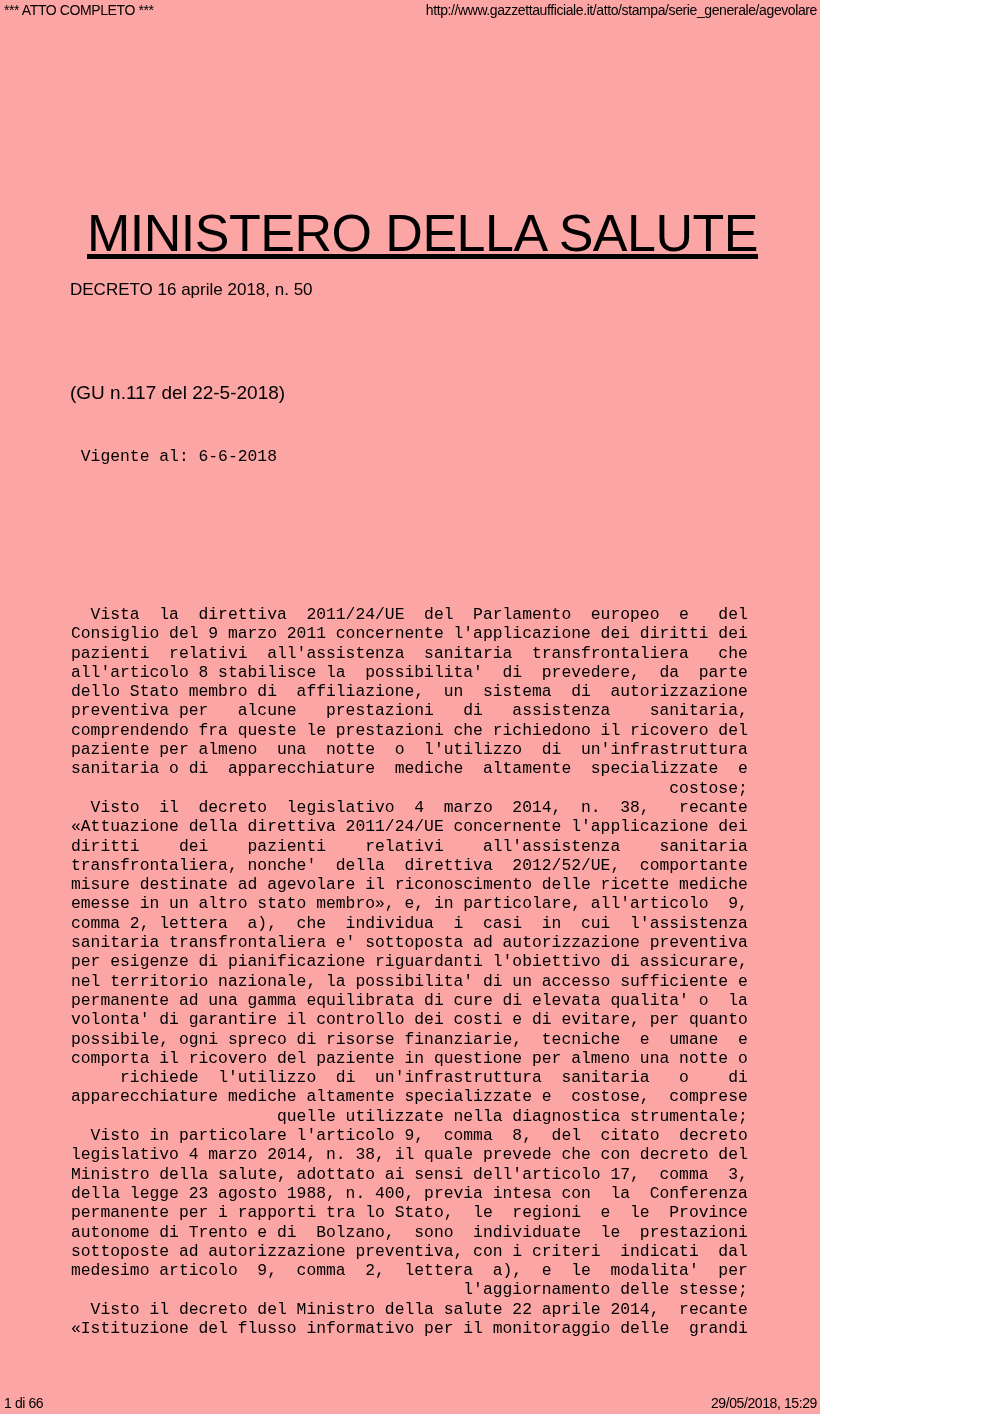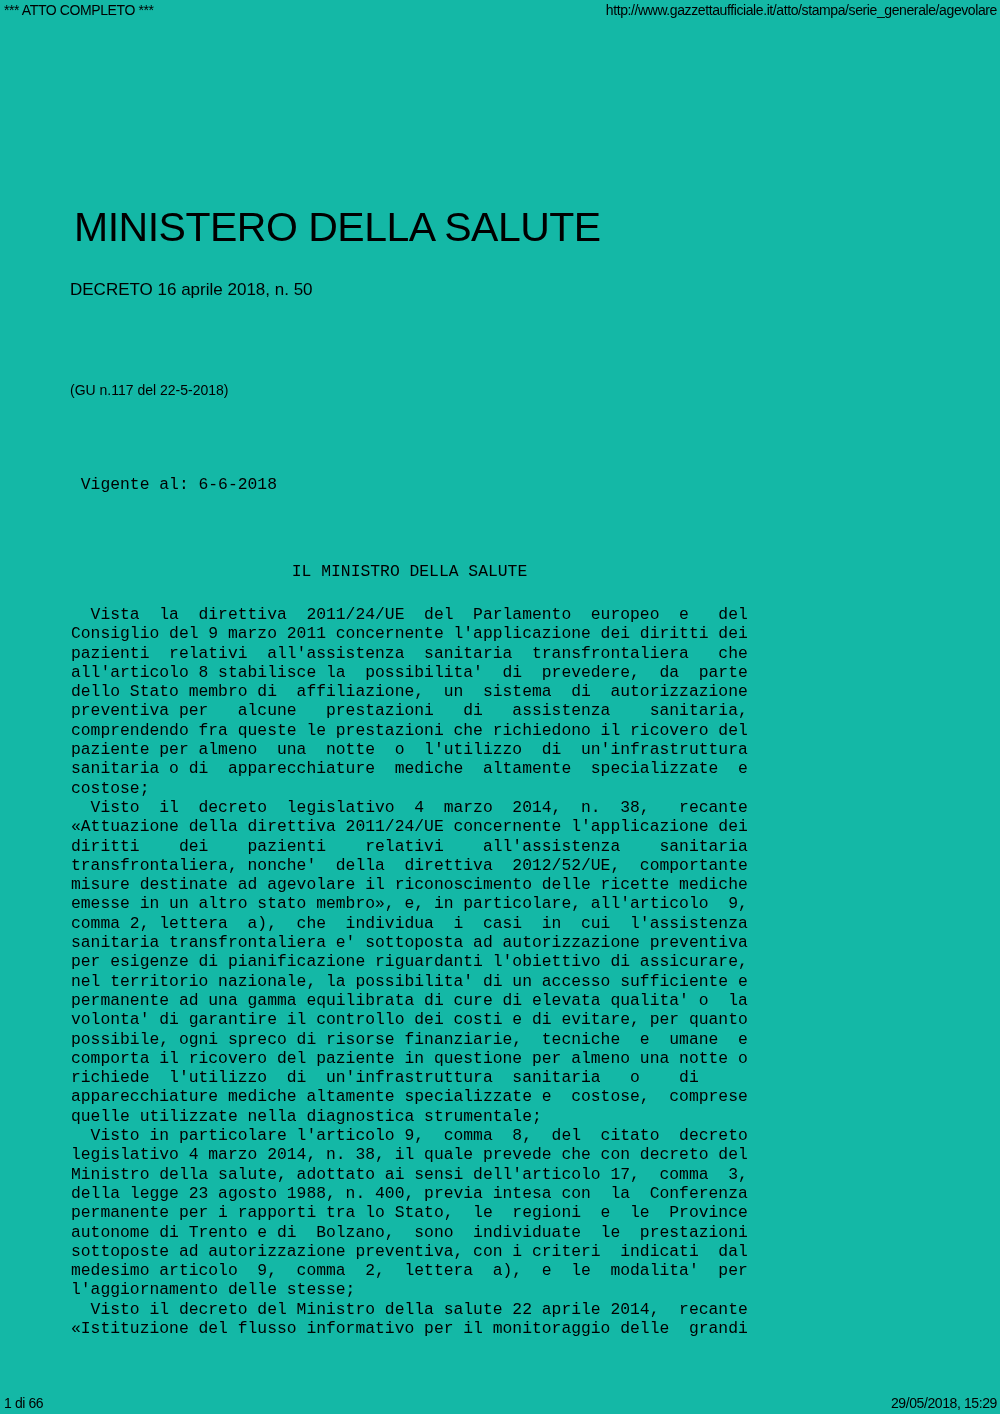--- a/index.html
+++ b/index.html
@@ -1,101 +1,101 @@
 <!DOCTYPE html>
 <html><head>
 <meta charset="utf-8">
 <style>
   html, body { margin: 0; padding: 0; background: #ffffff; }
   .page {
     position: relative;
-    width: 1000px;
+    width: 820px;
     height: 1414px;
-    background: #14b8a6;
+    background: #fca5a5;
     color: #000000;
     overflow: hidden;
     font-family: "Liberation Sans", sans-serif;
   }
   .hdr-left, .hdr-right, .ftr-left, .ftr-right {
     position: absolute;
     font-family: "Liberation Sans", sans-serif;
     font-size: 14px;
     line-height: 1;
     letter-spacing: -0.4px;
     white-space: nowrap;
     color: #000;
   }
   .hdr-left  { left: 4px;  top: 3px; }
   .hdr-right { right: 3px; top: 3px; }
   .ftr-left  { left: 4px;  top: 1396px; }
   .ftr-right { right: 3px; top: 1396px; text-align: right; }
 
   .doc-title {
     position: absolute;
-    left: 74px; top: 207px;
+    left: 87px; top: 207px;
     margin: 0;
     font-family: "Liberation Sans", sans-serif;
     font-weight: normal;
-    font-size: 41px;
+    font-size: 52px;
     line-height: 1;
     letter-spacing: -0.5px;
     white-space: nowrap;
+    text-decoration: underline;
   }
   .decree-line {
     position: absolute;
     left: 70px; top: 281px;
     font-size: 17px;
     line-height: 1;
     white-space: nowrap;
     text-align: center;
   }
   .gu-line {
     position: absolute;
     left: 70px; top: 383px;
-    font-size: 14px;
+    font-size: 19px;
     line-height: 1;
     white-space: nowrap;
     text-align: right;
   }
   .mono {
     font-family: "Liberation Mono", monospace;
     font-size: 16.35px;
     line-height: 19.3px;
     margin: 0;
     white-space: pre;
     color: #000;
   }
   .abstract  { position: absolute; left: 71px; top: 324px; }
-  .validity  { position: absolute; left: 71px; top: 447px; margin-top: 28px; }
+  .validity  { position: absolute; left: 71px; top: 447px; }
   .section-heading {
     position: absolute;
     left: 71px; top: 562px;
     width: 677px;
     text-align: center;
   }
-  .body-text { position: absolute; left: 71px; top: 605px; }
+  .body-text { position: absolute; left: 71px; top: 605px; text-align: right; }
 </style>
 </head>
 <body>
 
 <div class="page">
 
   <span class="hdr-left">*** ATTO COMPLETO ***</span>
   <span class="hdr-right">http://www.gazzettaufficiale.it/atto/stampa/serie_generale/agevolare</span>
 
   <h1 class="doc-title">MINISTERO DELLA SALUTE</h1>
 
   <div class="decree-line">DECRETO 16 aprile 2018, n. 50</div>
 
 
   <div class="gu-line">(GU n.117 del 22-5-2018)</div>
 
   <pre class="mono validity"> Vigente al: 6-6-2018</pre>
 
-  <div class="mono section-heading">IL MINISTRO DELLA SALUTE</div>
 
   <pre class="mono body-text">  Vista  la  direttiva  2011/24/UE  del  Parlamento  europeo  e   del
 Consiglio del 9 marzo 2011 concernente l'applicazione dei diritti dei
 pazienti  relativi  all'assistenza  sanitaria  transfrontaliera   che
 all'articolo 8 stabilisce la  possibilita'  di  prevedere,  da  parte
 dello Stato membro di  affiliazione,  un  sistema  di  autorizzazione
 preventiva per   alcune   prestazioni   di   assistenza    sanitaria,
 comprendendo fra queste le prestazioni che richiedono il ricovero del
 paziente per almeno  una  notte  o  l'utilizzo  di  un'infrastruttura
 sanitaria o di  apparecchiature  mediche  altamente  specializzate  e

